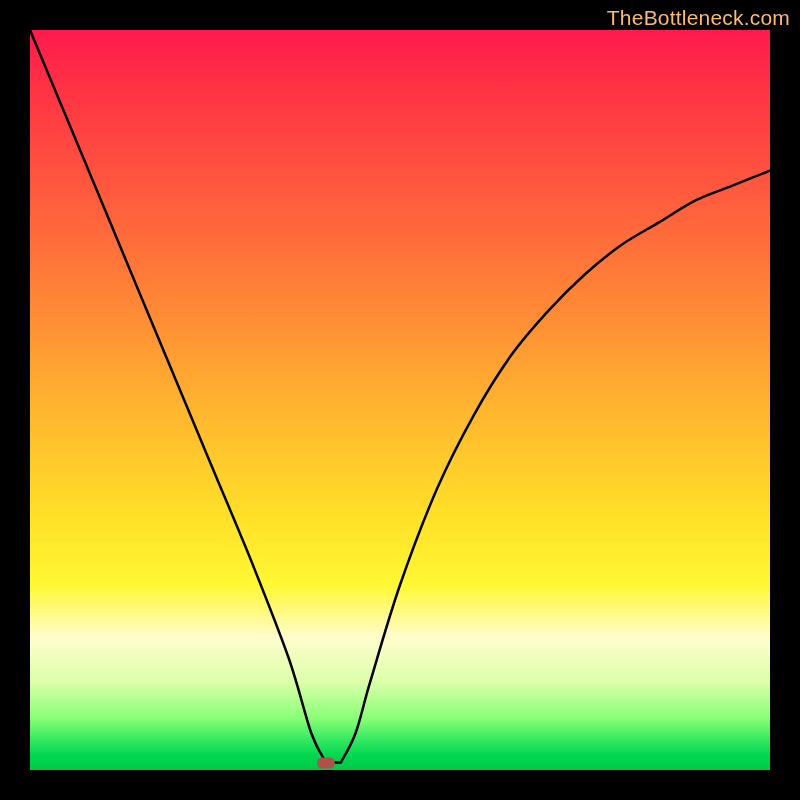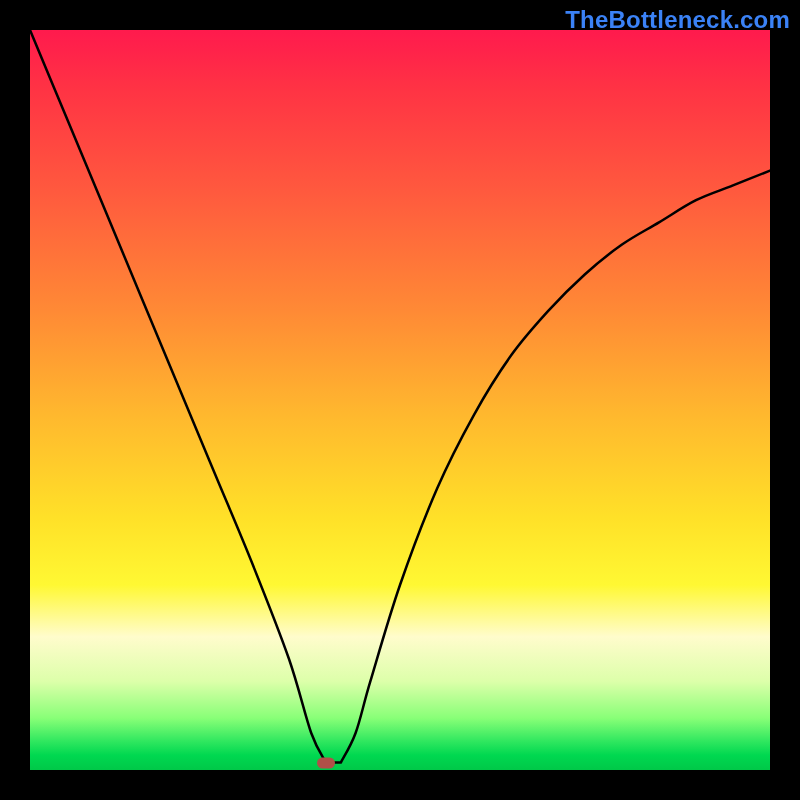--- a/index.html
+++ b/index.html
@@ -37,23 +37,23 @@
       #88ff77 93%,
       #33e860 96%,
       #00d850 98%,
       #00c848 100%
     );
   }
   .watermark {
     position: absolute;
     top: 6px;
     right: 10px;
-    color: #3b82f6;
-    font-size: 24px;
-    font-weight: 700;
+    color: #fdba74;
+    font-size: 21px;
+    font-weight: 400;
     letter-spacing: 0.2px;
   }
   svg.curve {
     position: absolute;
     left: 0;
     top: 0;
     width: 740px;
     height: 740px;
     overflow: visible;
   }

